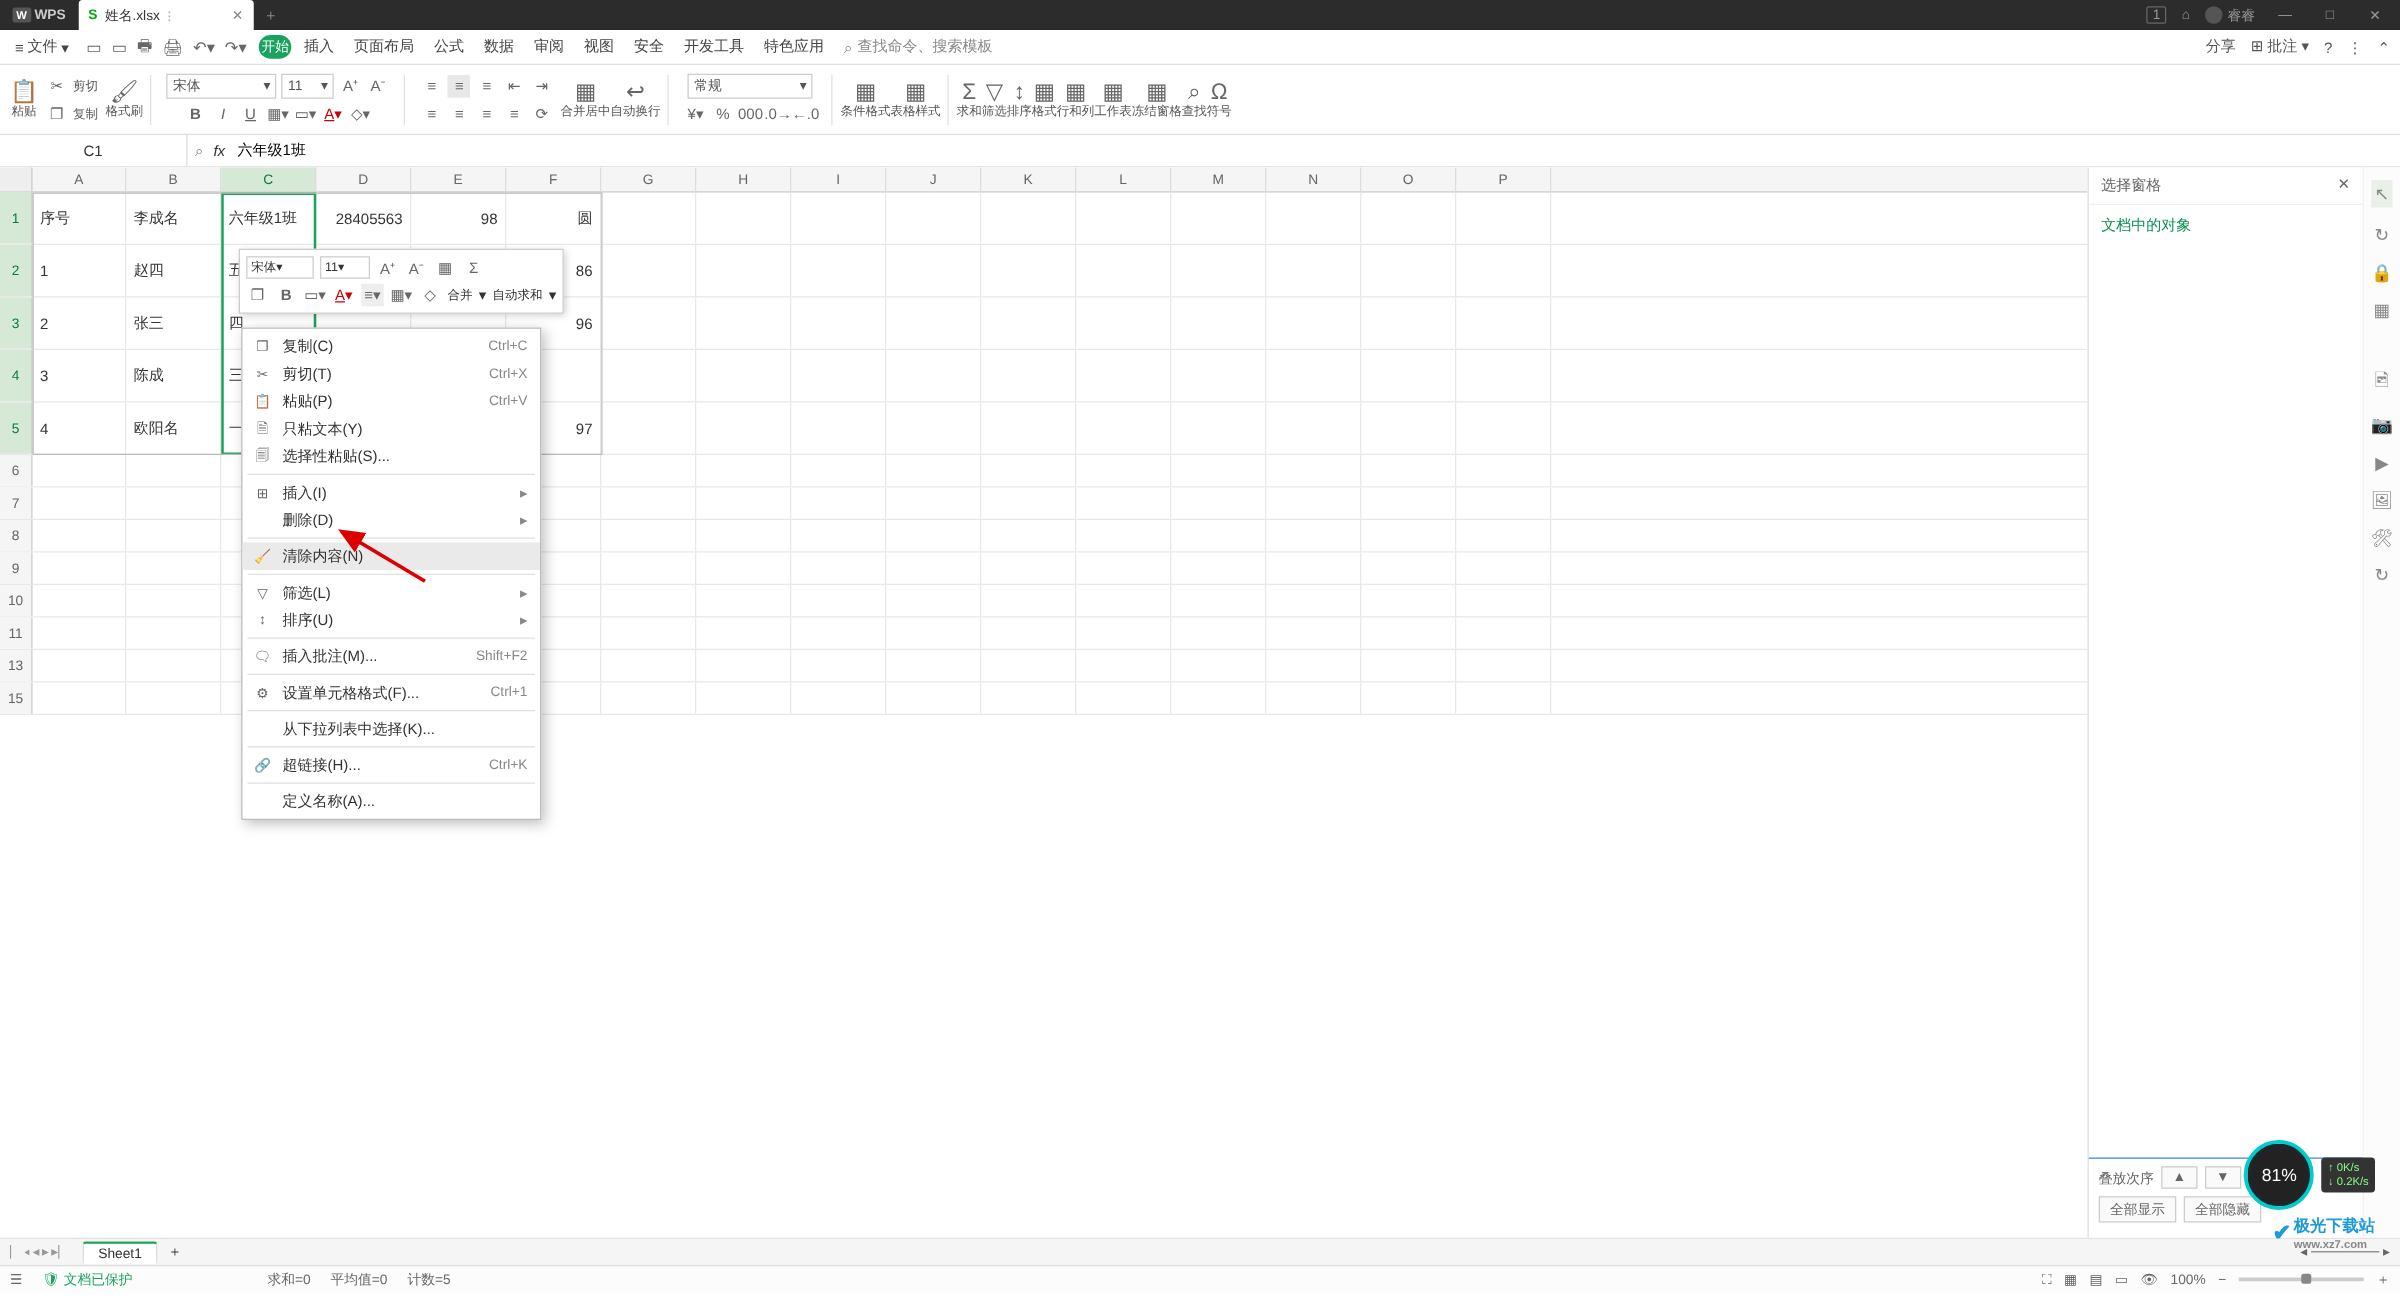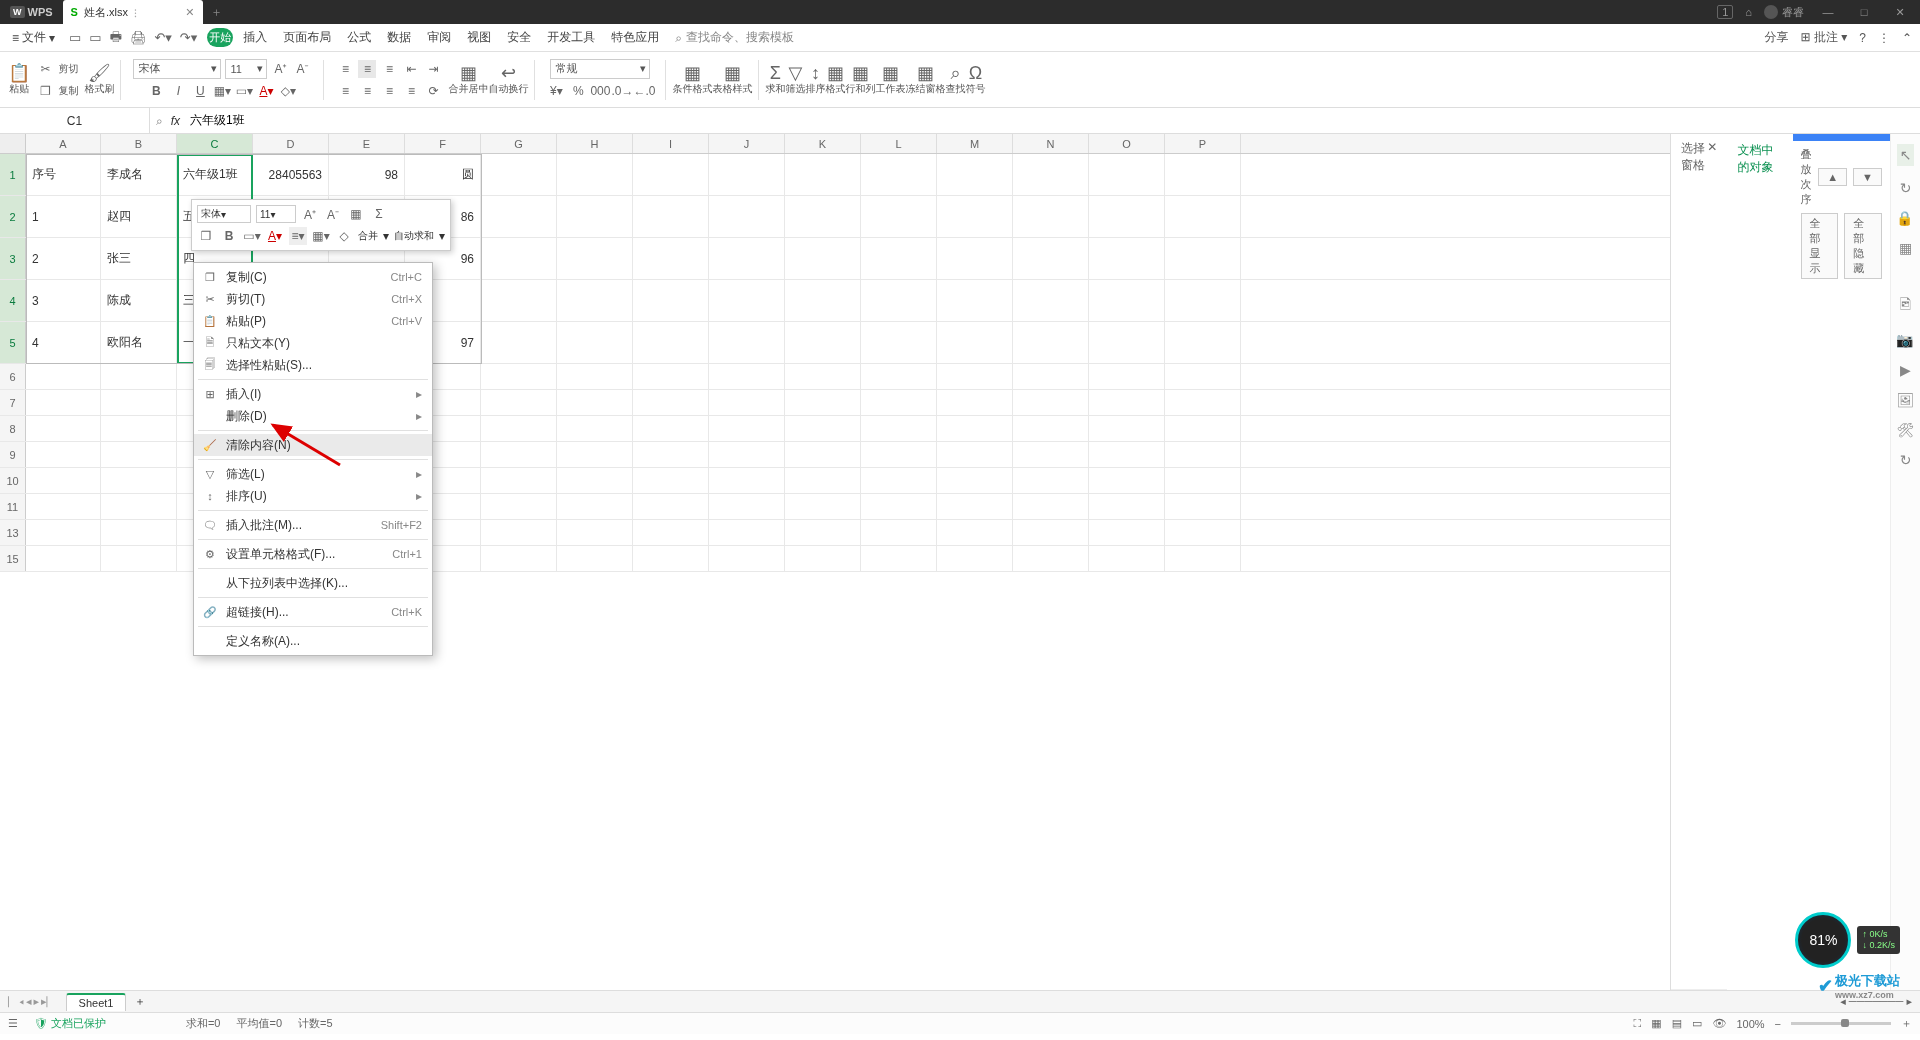--- a/index.html
+++ b/index.html
@@ -52,25 +52,25 @@
   .ch.sel{background:#d6e8d6;color:#0a7b3e;}
   .rows{}
   .row{display:flex;border-bottom:1px solid #e8e8e8;}
   .rh{width:26px;background:#f5f5f5;border-right:1px solid #ccc;text-align:center;color:#666;font-size:11px;display:flex;align-items:center;justify-content:center;}
   .rh.sel{background:#d6e8d6;color:#0a7b3e;}
   .cell{border-right:1px solid #e8e8e8;padding:0 6px;display:flex;align-items:center;font-size:12px;overflow:hidden;white-space:nowrap;}
   .rnum{justify-content:flex-end;}
   .selborder{position:absolute;border:2px solid #19a35e;pointer-events:none;}
   
   
-  .rightpanel{width:220px;border-left:1px solid #ddd;background:#fff;display:flex;flex-direction:row;position:relative;}
+  .rightpanel{width:220px;border-left:1px solid #ddd;background:#fff;display:flex;flex-direction:column;position:relative;}
   .rp-head{padding:6px 10px;font-size:12px;border-bottom:1px solid #eee;display:flex;justify-content:space-between;color:#666;}
   .rp-sub{padding:8px 10px;color:#0a9050;font-size:12px;}
   .rp-body{flex:1;}
-  .rp-foot{border-top:7px solid #3b82f6;padding:6px 8px;}
+  .rp-foot{border-top:1px solid #3b82f6;padding:6px 8px;}
   .rp-foot-row{display:flex;align-items:center;gap:6px;font-size:11px;color:#666;margin-bottom:6px;}
   .rp-btn{border:1px solid #ccc;padding:2px 8px;font-size:11px;color:#666;background:#fafafa;}
   .sidetabs{width:30px;border-left:1px solid #eee;background:#fcfcfc;display:flex;flex-direction:column;align-items:center;gap:14px;padding-top:10px;}
   .sidetabs span{color:#888;font-size:14px;}
   
   
   .minitoolbar{position:absolute;left:191px;top:199px;background:#fff;border:1px solid #ccc;box-shadow:2px 2px 6px rgba(0,0,0,0.2);padding:3px 5px;z-index:99;}
   .minitoolbar .rrow{gap:5px;}
   .mt-sel{border:1px solid #ccc;height:18px;font-size:10px;padding:0 3px;display:flex;align-items:center;}
   
@@ -752,21 +752,21 @@
     <span>▸⎸</span>
   </div>
   <div class="sheettab active">Sheet1</div>
   <span style="padding:0 8px;">＋</span>
   <div class="sheettabs-right"><span>◂ ─────── ▸</span></div>
 </div>
 
 <div class="statusbar">
   <span>☰</span>
   <span style="color:#19a35e;">🛡 <span>文档已保护</span></span>
-  <span style="margin-left:64px;">求和=0</span>
+  <span style="margin-left:92px;">求和=0</span>
   <span>平均值=0</span>
   <span>计数=5</span>
   <div class="right">
     <span>⛶</span>
     <span>▦</span>
     <span>▤</span>
     <span>▭</span>
     <span>👁</span>
     <span>100%</span>
     <span>−</span>

